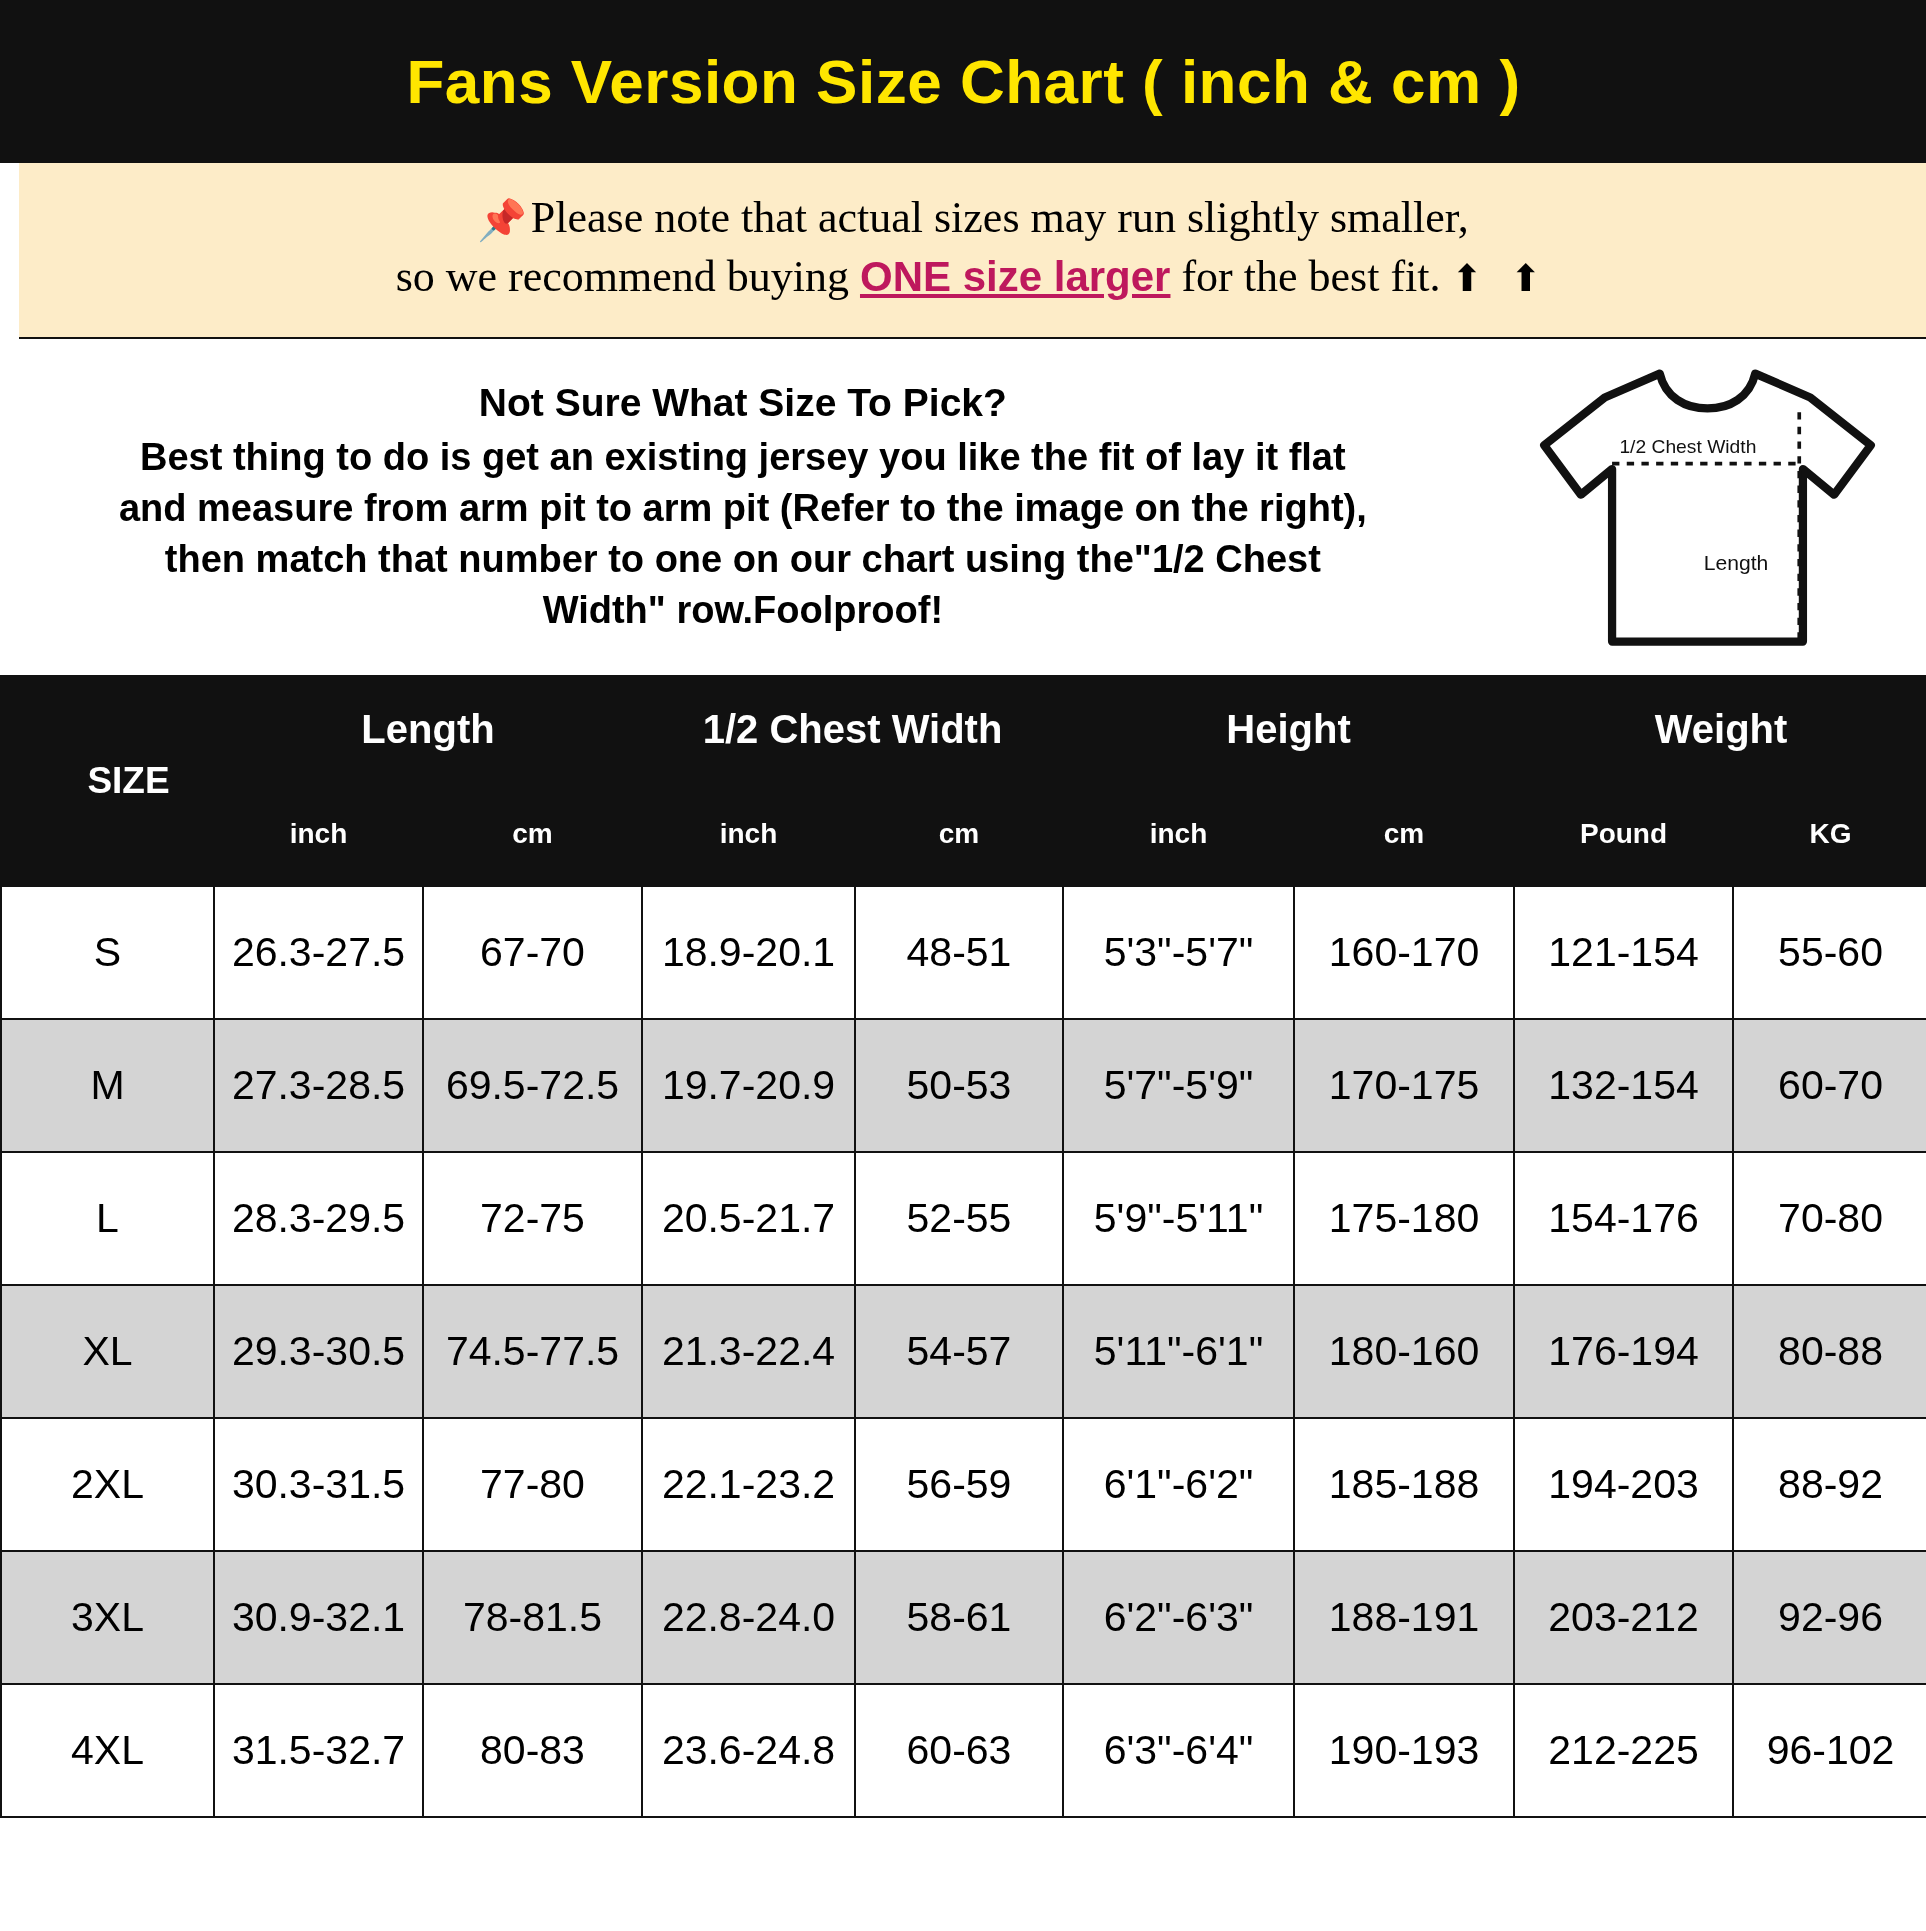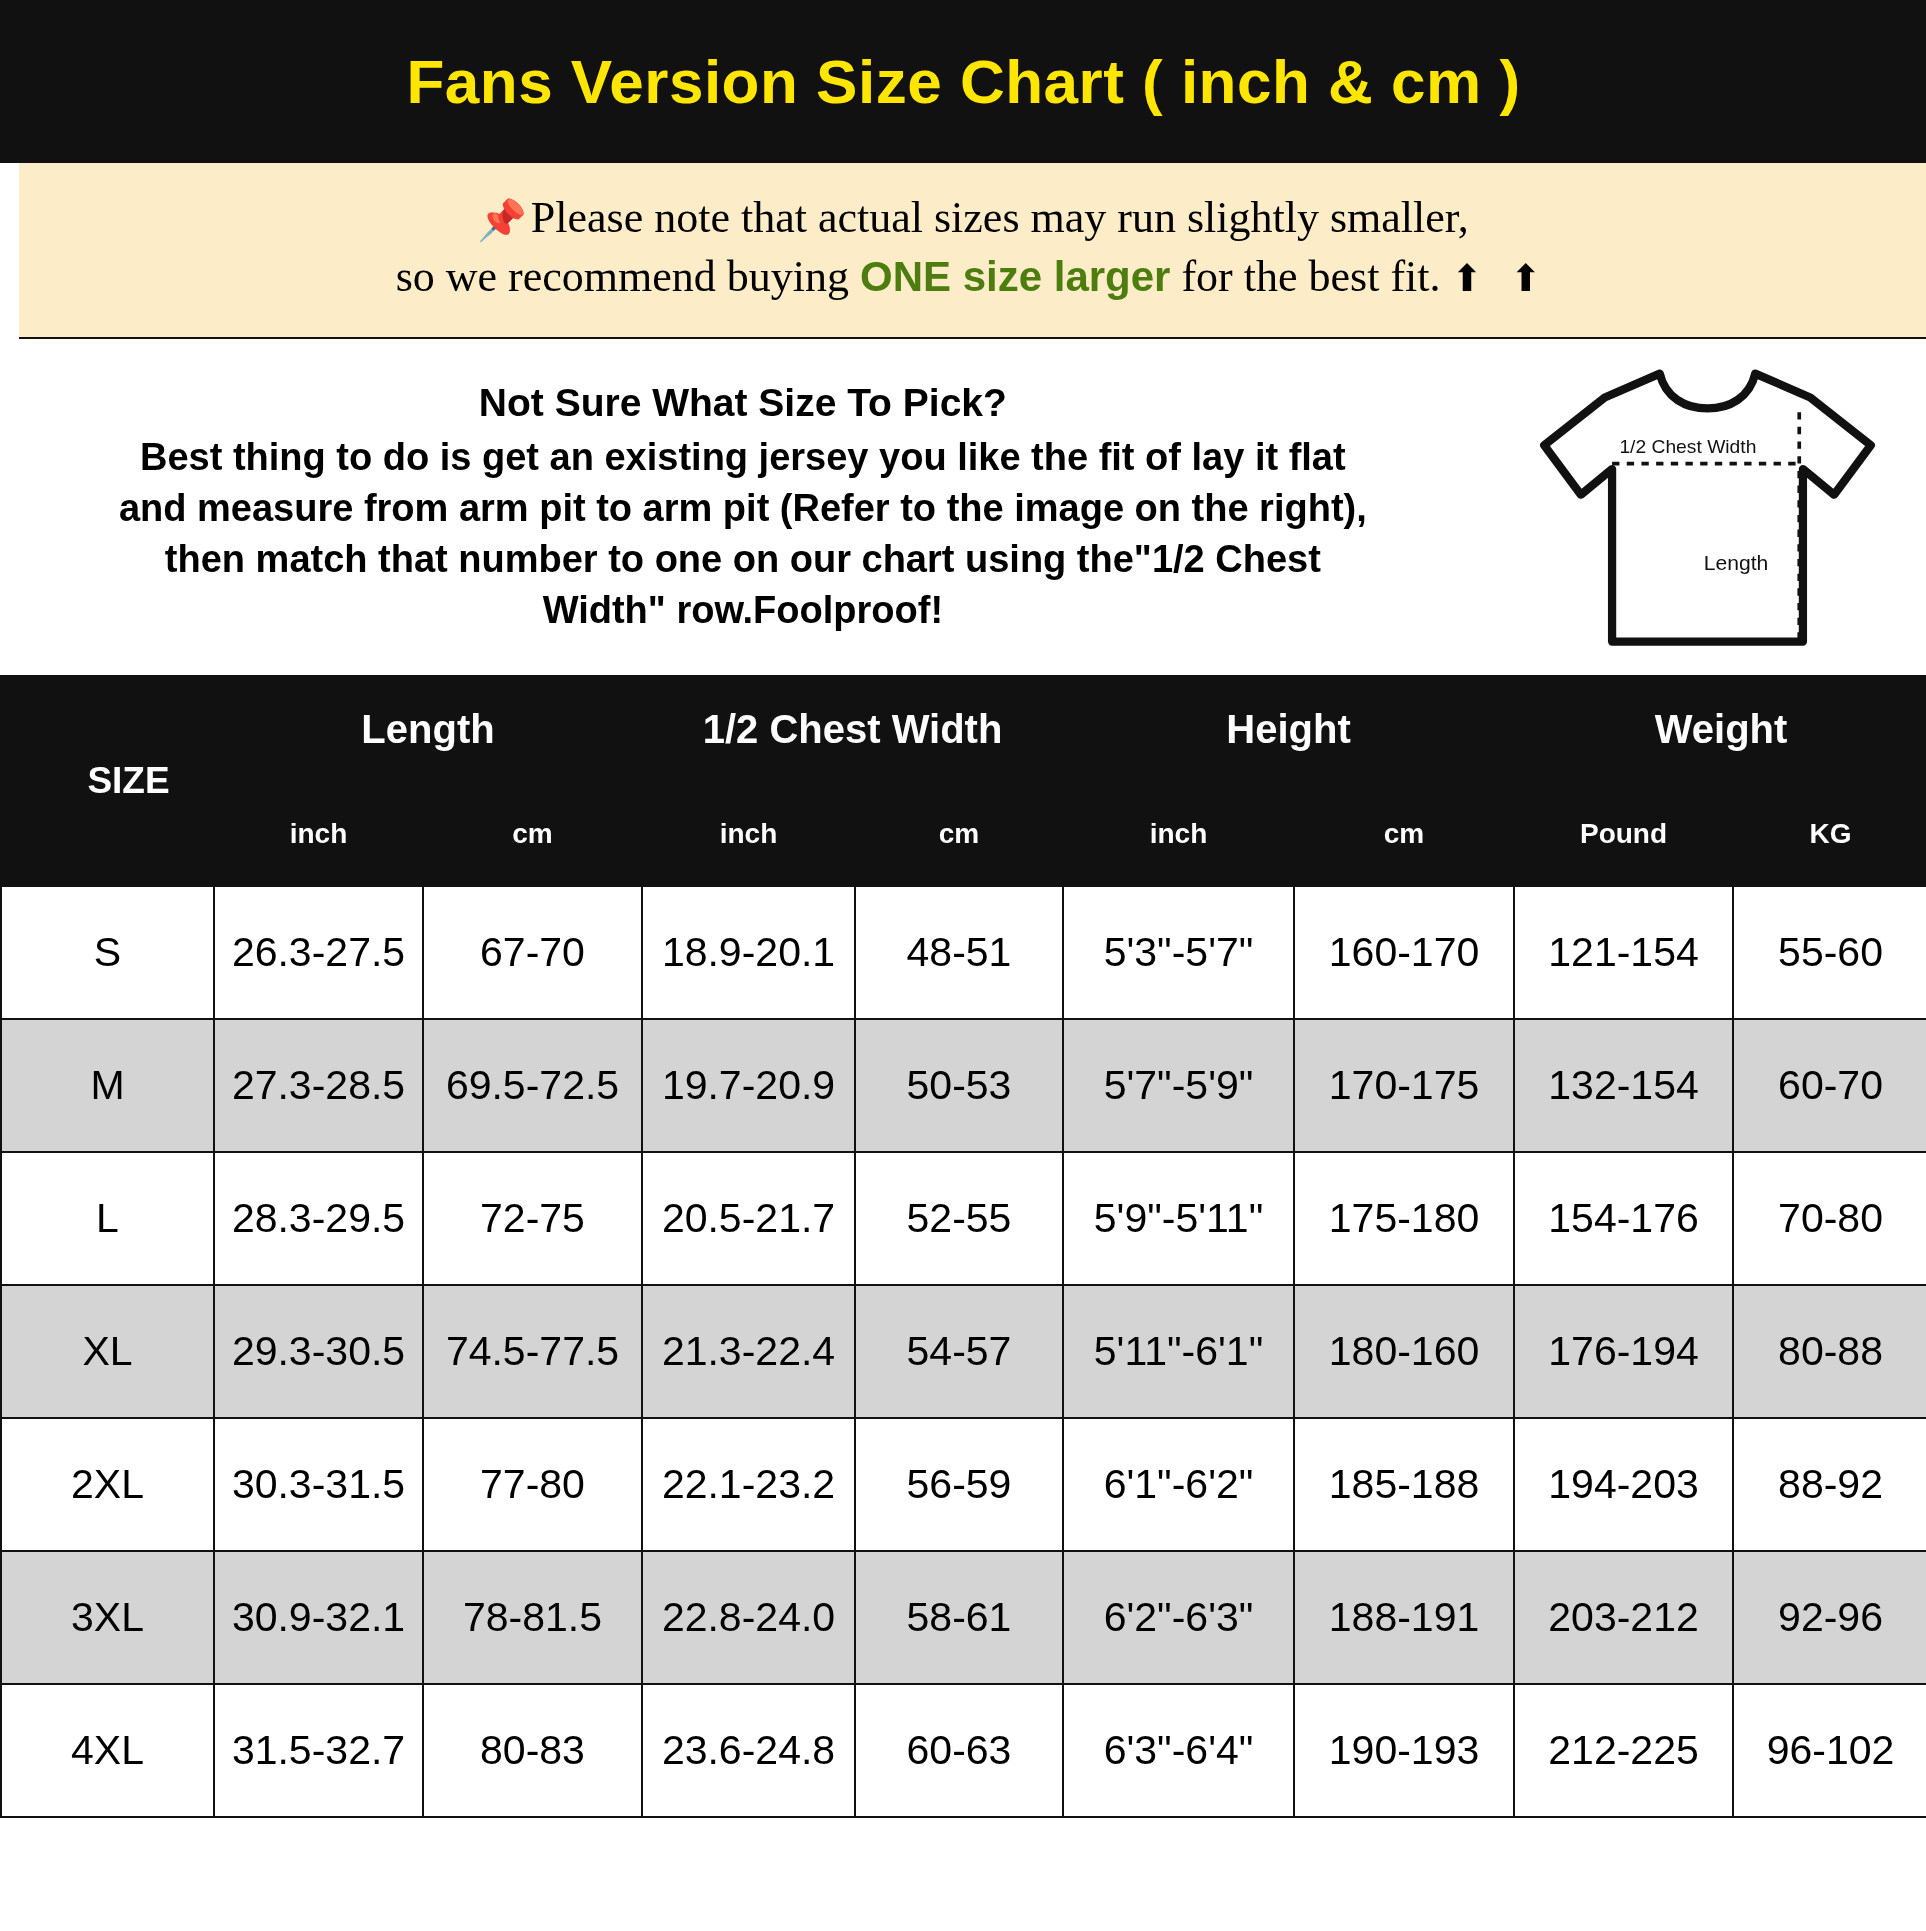--- a/index.html
+++ b/index.html
@@ -50,24 +50,25 @@
     font-weight: normal;
     line-height: 1.32;
     font-family: "Liberation Serif", serif;
   }
   .pin-icon {
     font-size: 40px;
     margin-right: 3.7px;
     vertical-align: -1.8px;
   }
   .emph-red {
-    color: #4d7c0f;
+    color: #be185d;
     font-weight: bold;
     font-family: "Liberation Sans", sans-serif;
     font-size: 42px;
+    text-decoration: underline;
   }
   .arrows {
     font-size: 37px;
     letter-spacing: 9.2px;
   }
 
   
   .help-section {
     display: flex;
     align-items: center;

